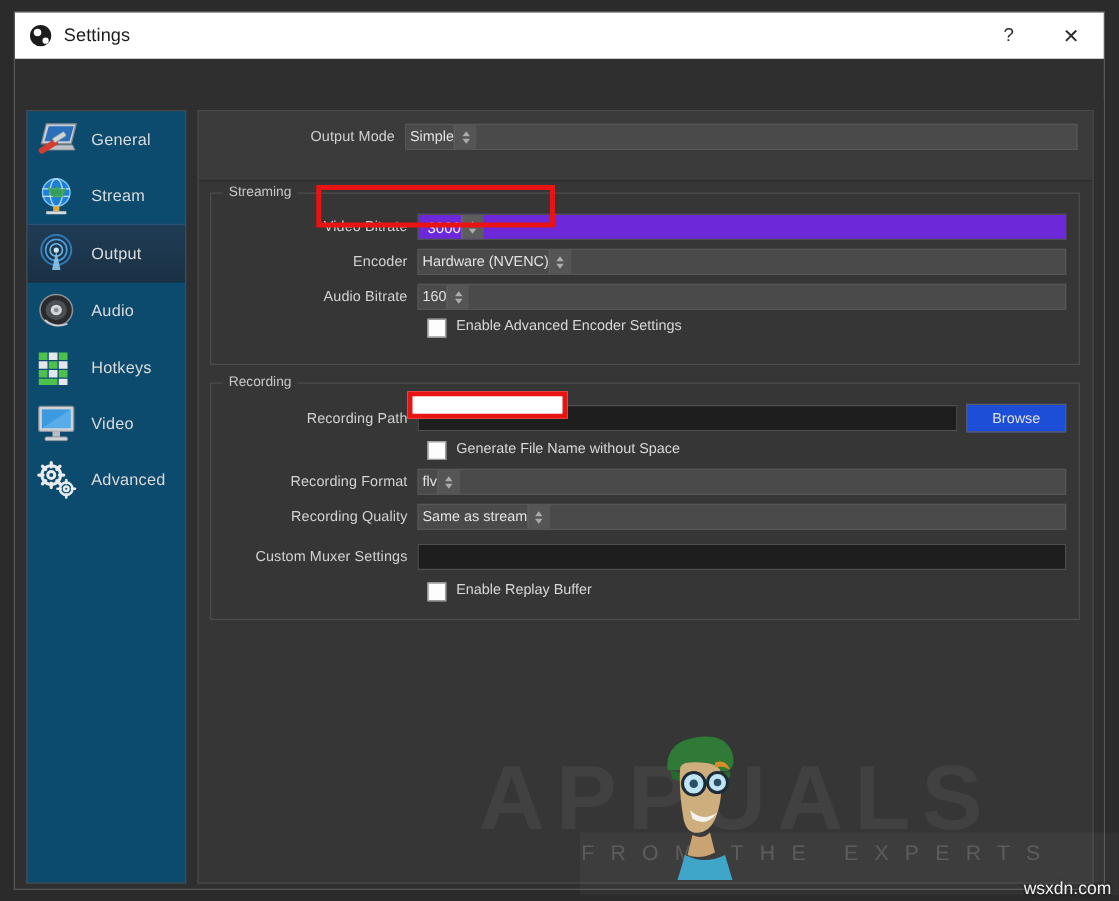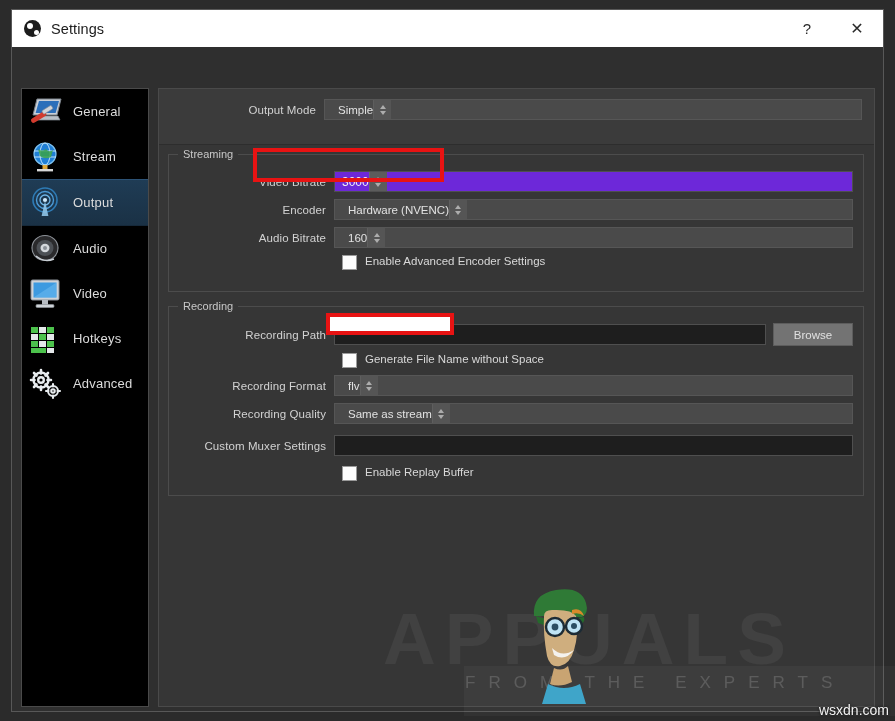--- a/index.html
+++ b/index.html
@@ -91,21 +91,21 @@
     display: flex;
     padding: 9px 8px 0 9px;
     box-sizing: border-box;
     gap: 9px;
   }
 
   
   #sidebar {
     width: 128px;
     flex: 0 0 128px;
-    background: #000000;
+    background: #0c4a6e;
     border: 1px solid #4a4a4a;
     box-sizing: border-box;
     height: 619px;
     overflow: hidden;
   }
   .nav-item {
     display: flex;
     align-items: center;
     height: 45px;
     padding-left: 6px;
@@ -168,21 +168,21 @@
     flex: 1 1 auto;
     height: 21px;
     background: #4a4a4a;
     border: 1px solid #565656;
     box-sizing: border-box;
     display: flex;
     align-items: center;
     position: relative;
   }
   .combo .val {
-    padding-left: 13px;
+    padding-left: 3px;
     font-size: 11.5px;
     color: #e2e2e2;
   }
   .spin {
     width: 17px;
     height: 100%;
     flex: 0 0 17px;
     background: #555555;
     border-left: 1px solid #5e5e5e;
     display: flex;
@@ -260,21 +260,21 @@
   }
   .cb-label {
     font-size: 11.5px;
     color: #d8d8d8;
   }
 
   .browse-btn {
     flex: 0 0 78px;
     height: 21px;
     margin-left: 7px;
-    background: #737373;
+    background: #1d4ed8;
     border: 1px solid #5d5d5d;
     color: #e0e0e0;
     font-size: 11.5px;
     display: flex;
     align-items: center;
     justify-content: center;
     cursor: default;
   }
 
   
@@ -425,52 +425,52 @@
         <span class="nav-icon">
           <svg viewBox="0 0 36 33" width="36" height="33">
             <ellipse cx="17" cy="16" rx="13" ry="12.5" fill="#2a2a2c" stroke="#8d9298" stroke-width="1.2"></ellipse>
             <ellipse cx="17" cy="16" rx="8.5" ry="8" fill="#4c5055"></ellipse>
             <ellipse cx="17" cy="16" rx="4.5" ry="4.2" fill="#d4d8dc"></ellipse>
             <ellipse cx="17" cy="16" rx="2" ry="1.9" fill="#8a9097"></ellipse>
             <path d="M8 24 q8 7 18 3" stroke="#c8ced4" stroke-width="1.4" fill="none"></path>
           </svg>
         </span>
         <span class="nav-label">Audio</span>
-      </div>
-
-      <div class="nav-item">
-        <span class="nav-icon">
-          <svg viewBox="0 0 36 33" width="36" height="33">
-            <rect x="3" y="3" width="28" height="20" rx="1.5" fill="#cfd3d8" stroke="#8b9097" stroke-width="1"></rect>
-            <rect x="5.5" y="5.5" width="23" height="15" fill="#3d9ae0"></rect>
-            <path d="M5.5 20.5 L28.5 5.5 L28.5 20.5 Z" fill="#6dbcf0" opacity=".55"></path>
-            <rect x="14" y="23" width="6" height="5" fill="#b8bdc3"></rect>
-            <rect x="8" y="27.5" width="18" height="3" rx="1.2" fill="#cdd2d7" stroke="#8b9097" stroke-width=".7"></rect>
-          </svg>
-        </span>
-        <span class="nav-label">Video</span>
       </div>
 
       <div class="nav-item">
         <span class="nav-icon">
           <svg viewBox="0 0 36 33" width="36" height="33">
             <rect x="3" y="5" width="7" height="6" fill="#4cc24c"></rect>
             <rect x="11" y="5" width="7" height="6" fill="#e4e8ea"></rect>
             <rect x="19" y="5" width="7" height="6" fill="#4cc24c"></rect>
             <rect x="3" y="12" width="7" height="6" fill="#e4e8ea"></rect>
             <rect x="11" y="12" width="7" height="6" fill="#4cc24c"></rect>
             <rect x="19" y="12" width="7" height="6" fill="#e4e8ea"></rect>
             <rect x="3" y="19" width="7" height="6" fill="#4cc24c"></rect>
             <rect x="11" y="19" width="7" height="6" fill="#e4e8ea"></rect>
             <rect x="19" y="19" width="7" height="6" fill="#4cc24c"></rect>
             <rect x="3" y="26" width="15" height="5" fill="#4cc24c"></rect>
             <rect x="19" y="26" width="7" height="5" fill="#e4e8ea"></rect>
           </svg>
         </span>
         <span class="nav-label">Hotkeys</span>
+      </div>
+
+      <div class="nav-item">
+        <span class="nav-icon">
+          <svg viewBox="0 0 36 33" width="36" height="33">
+            <rect x="3" y="3" width="28" height="20" rx="1.5" fill="#cfd3d8" stroke="#8b9097" stroke-width="1"></rect>
+            <rect x="5.5" y="5.5" width="23" height="15" fill="#3d9ae0"></rect>
+            <path d="M5.5 20.5 L28.5 5.5 L28.5 20.5 Z" fill="#6dbcf0" opacity=".55"></path>
+            <rect x="14" y="23" width="6" height="5" fill="#b8bdc3"></rect>
+            <rect x="8" y="27.5" width="18" height="3" rx="1.2" fill="#cdd2d7" stroke="#8b9097" stroke-width=".7"></rect>
+          </svg>
+        </span>
+        <span class="nav-label">Video</span>
       </div>
 
       <div class="nav-item">
         <span class="nav-icon">
           <svg viewBox="0 0 36 33" width="36" height="33">
             <g fill="none" stroke="#e8ecef" stroke-width="2.4">
               <circle cx="13" cy="13" r="7.5"></circle>
               <circle cx="13" cy="13" r="2.8"></circle>
             </g>
             <g stroke="#e8ecef" stroke-width="2.6" stroke-linecap="round">

